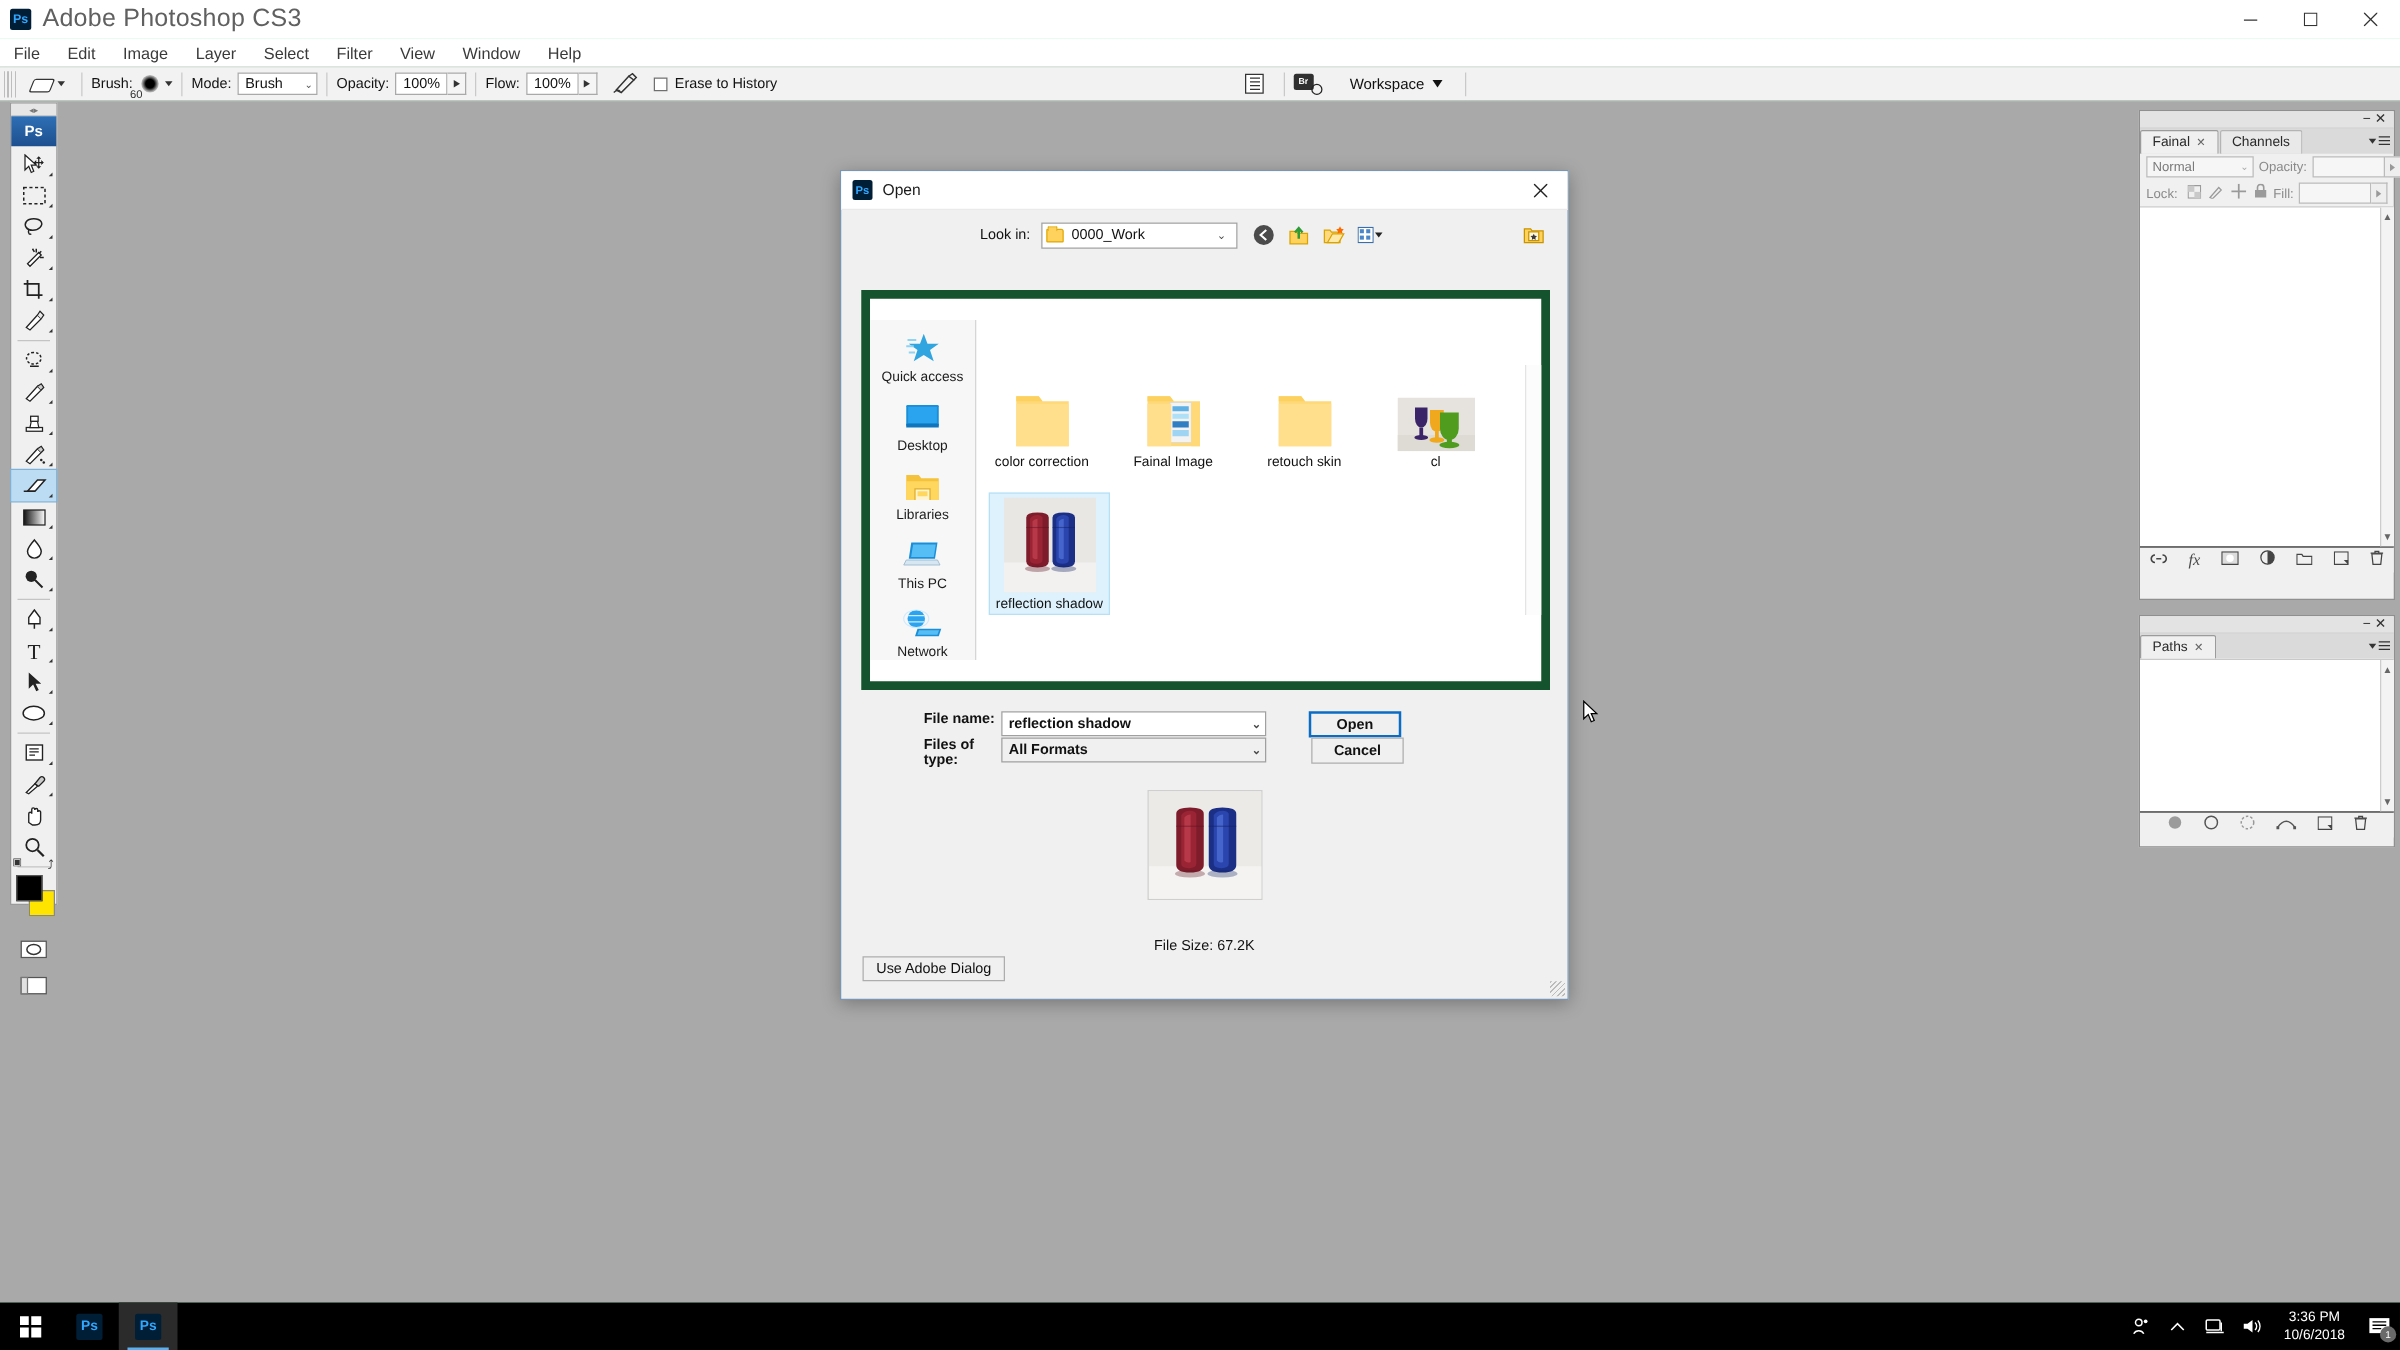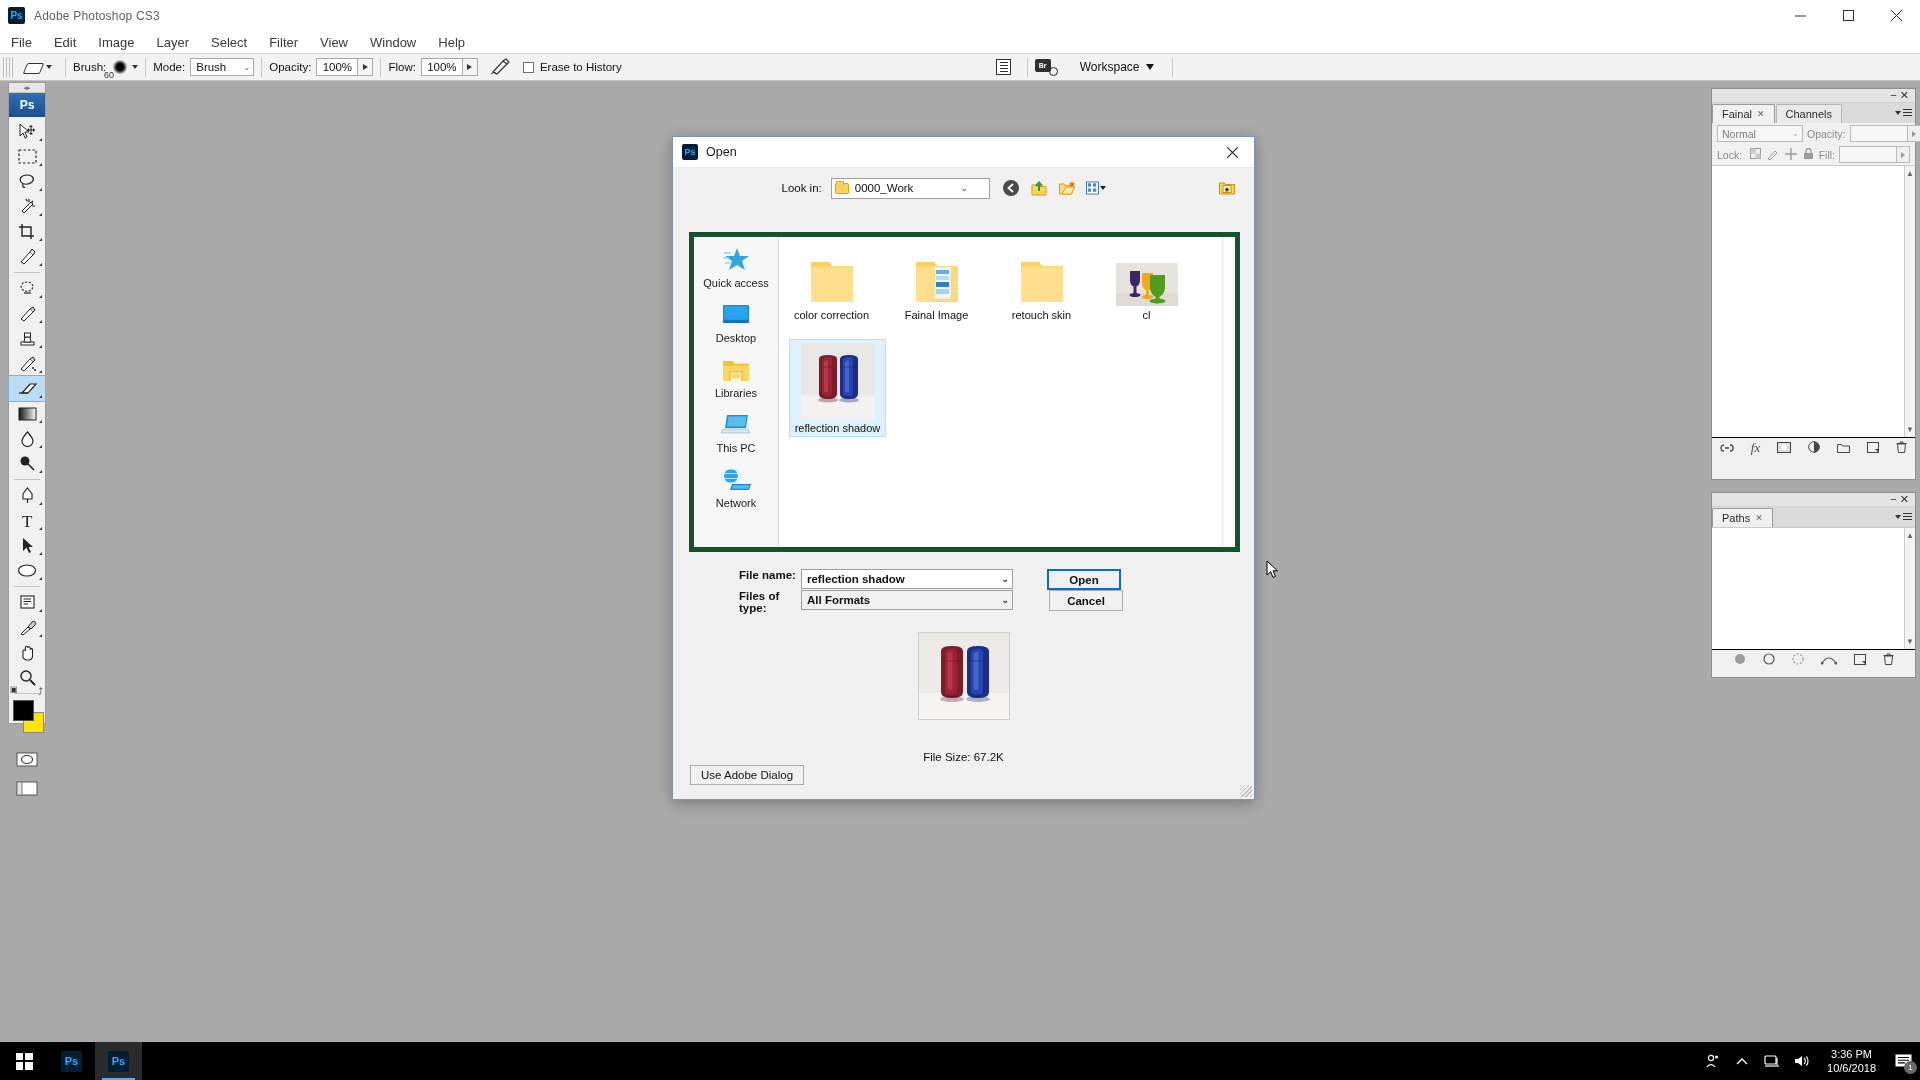--- a/index.html
+++ b/index.html
@@ -23,21 +23,21 @@
     display: flex; align-items: center;
   }
   .ps-logo {
     width: 17px; height: 17px; margin-left: 8px; margin-right: 9px;
     background: #001e36; color: #31a8ff;
     font-size: 10px; font-weight: bold;
     display: flex; align-items: center; justify-content: center;
     border-radius: 2px;
     font-family: "Liberation Sans", sans-serif;
   }
-  .app-title { font-size: 12px; color: #606060; letter-spacing: .2px; }
+  .app-title { font-size: 20px; color: #606060; letter-spacing: .2px; }
   .win-btns { position: absolute; right: 0; top: 0; height: 31px; display: flex; }
   .win-btn {
     width: 48px; height: 31px; display: flex; align-items: center; justify-content: center;
     color: #444; font-size: 13px;
   }
 
   
   .menubar {
     position: absolute; left: 0; top: 31px; width: 1920px; height: 23px;
     background: #ffffff; display: flex; align-items: center;
@@ -232,38 +232,38 @@
     position:absolute; right:0; top:0; width:44px; height:31px;
     display:flex;align-items:center;justify-content:center; font-size:15px; color:#333;
   }
 
   .lookin-row {
     display: flex; align-items: center; height: 22px; margin: 9px 0 0 0; padding-left: 6px;
   }
   .lookin-label { font-size: 11.5px; color: #111; width: 241px; text-align: right; padding-right: 9px; }
   .lookin-combo {
     width: 245px; height: 21px; border: 1px solid #a0a0a0; background: #fff;
-    display: flex; align-items: center; padding: 0 17px 0 3px; font-size: 11.5px; color: #111;
+    display: flex; align-items: center; padding: 0 4px 0 3px; font-size: 11.5px; color: #111;
   }
   .folder-mini {
     width: 14px; height: 11px; margin-right: 6px; position: relative;
     background: #ffd25e; border: 1px solid #e0a800; border-radius: 1px 2px 1px 1px;
   }
   .folder-mini:before {
     content:''; position:absolute; left:0; top:-3px; width:6px;height:3px;background:#ffd25e;
     border:1px solid #e0a800; border-bottom:none; border-radius:1px 1px 0 0;
   }
   .lookin-combo .chev { margin-left: auto; font-size: 9px; color: #444; padding-right: 4px;}
   .nav-icons { display: flex; align-items: center; gap: 8px; margin-left: 12px; }
   .nav-ico { width: 20px; height: 19px; position: relative; }
   .newfolder-right { margin-left: auto; margin-right: 16px; }
 
   .fileview {
     position: absolute; left: 16px; top: 95px; width: 551px; height: 320px;
-    background: #fff; border: 5px solid #14532d; display: flex;
+    background: #fff; border: 7px solid #14532d; display: flex; align-items: center;
   }
   .placesbar {
     width: 85px; background: #f7f7f7; border-right: 1px solid #d6d6d6;
     padding-top: 8px; display: flex; flex-direction: column; align-items: center; gap: 11px;
   }
   .place {
     width: 80px; display: flex; flex-direction: column; align-items: center; gap: 2px;
   }
   .place .picon { width: 34px; height: 30px; display:flex;align-items:center;justify-content:center; }
   .place .plabel { font-size: 11px; color: #1b1b1b; text-align: center; }

